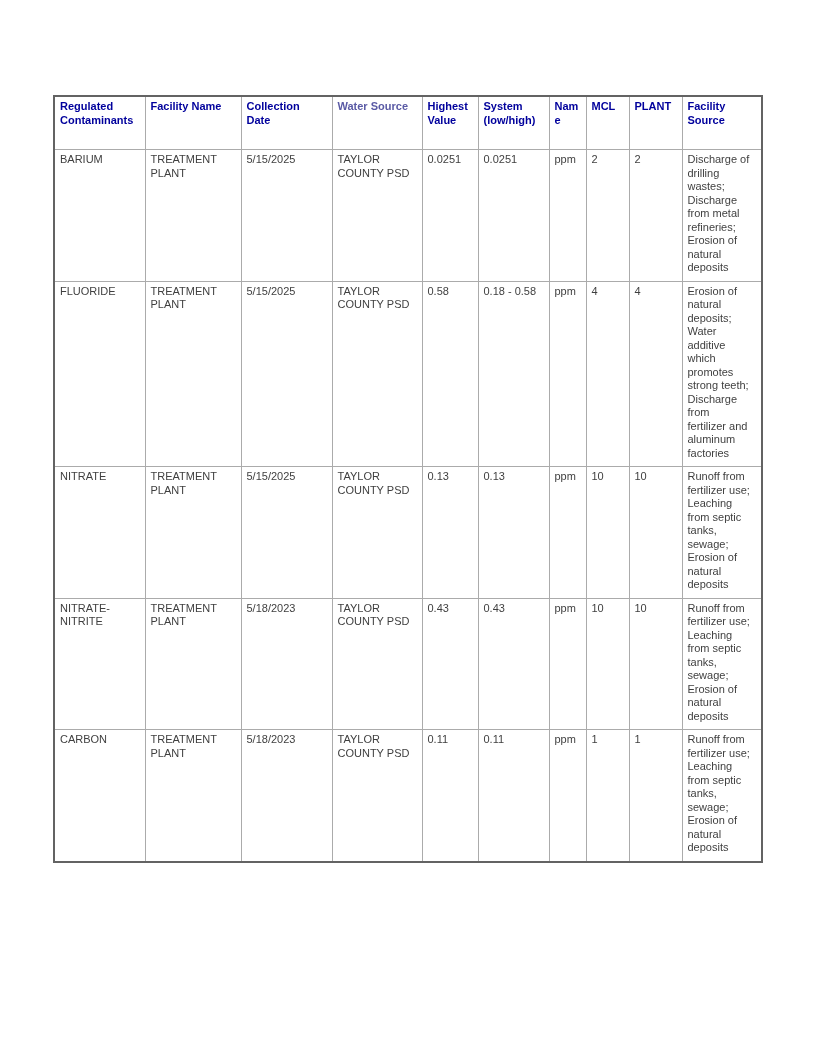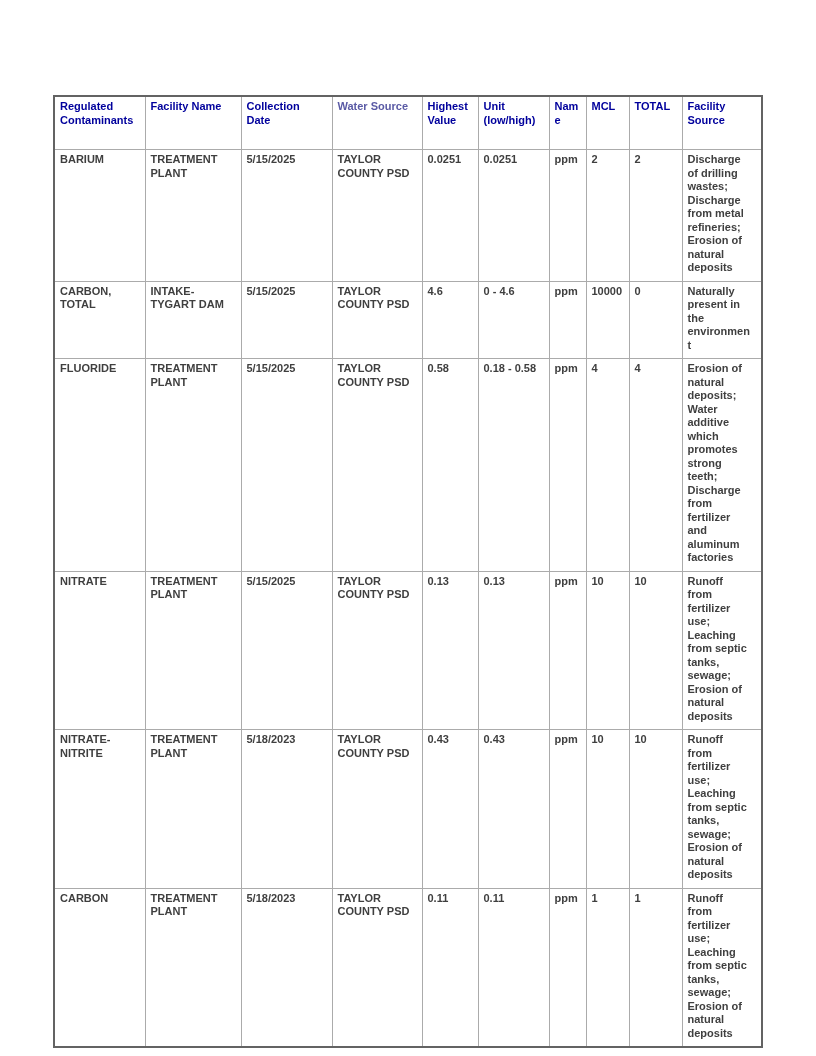--- a/index.html
+++ b/index.html
@@ -53,21 +53,21 @@
   table.report-table th {
     color: var(--header-blue);
     font-weight: bold;
     height: 43px;
   }
   table.report-table th.col-3 {
     color: var(--water-system-blue);
   }
   table.report-table td {
     color: var(--body-text);
-    font-weight: bold;
+    font-weight: normal;
   }
   table.report-table td.source-cell {
     padding-right: 11px;
   }
   
   .w-0 { width: 91px; }
   .w-1 { width: 96px; }
   .w-2 { width: 91px; }
   .w-3 { width: 90px; }
   .w-4 { width: 56px; }
@@ -94,51 +94,39 @@
         <col class="w-8">
         <col class="w-9">
       </colgroup>
     <thead>
       <tr id="header-row">
           <th class="col-0">Regulated Contaminants</th>
           <th class="col-1">Facility Name</th>
           <th class="col-2">Collection Date</th>
           <th class="col-3">Water Source</th>
           <th class="col-4">Highest Value</th>
-          <th class="col-5">Unit (low/high)</th>
+          <th class="col-5">System (low/high)</th>
           <th class="col-6">Name</th>
           <th class="col-7">MCL</th>
-          <th class="col-8">TOTAL</th>
+          <th class="col-8">PLANT</th>
           <th class="col-9">Facility Source</th>
         </tr>
     </thead>
     <tbody id="table-body">
         <tr>
           <td class="col-0">BARIUM</td>
           <td class="col-1">TREATMENT PLANT</td>
           <td class="col-2">5/15/2025</td>
           <td class="col-3">TAYLOR COUNTY PSD</td>
           <td class="col-4">0.0251</td>
           <td class="col-5">0.0251</td>
           <td class="col-6">ppm</td>
           <td class="col-7">2</td>
           <td class="col-8">2</td>
           <td class="col-9 source-cell">Discharge of drilling wastes; Discharge from metal refineries; Erosion of natural deposits</td>
-        </tr>
-        <tr>
-          <td class="col-0">CARBON, TOTAL</td>
-          <td class="col-1">INTAKE-TYGART DAM</td>
-          <td class="col-2">5/15/2025</td>
-          <td class="col-3">TAYLOR COUNTY PSD</td>
-          <td class="col-4">4.6</td>
-          <td class="col-5">0 - 4.6</td>
-          <td class="col-6">ppm</td>
-          <td class="col-7">10000</td>
-          <td class="col-8">0</td>
-          <td class="col-9 source-cell">Naturally present in the environment</td>
         </tr>
         <tr>
           <td class="col-0">FLUORIDE</td>
           <td class="col-1">TREATMENT PLANT</td>
           <td class="col-2">5/15/2025</td>
           <td class="col-3">TAYLOR COUNTY PSD</td>
           <td class="col-4">0.58</td>
           <td class="col-5">0.18 - 0.58</td>
           <td class="col-6">ppm</td>
           <td class="col-7">4</td>

